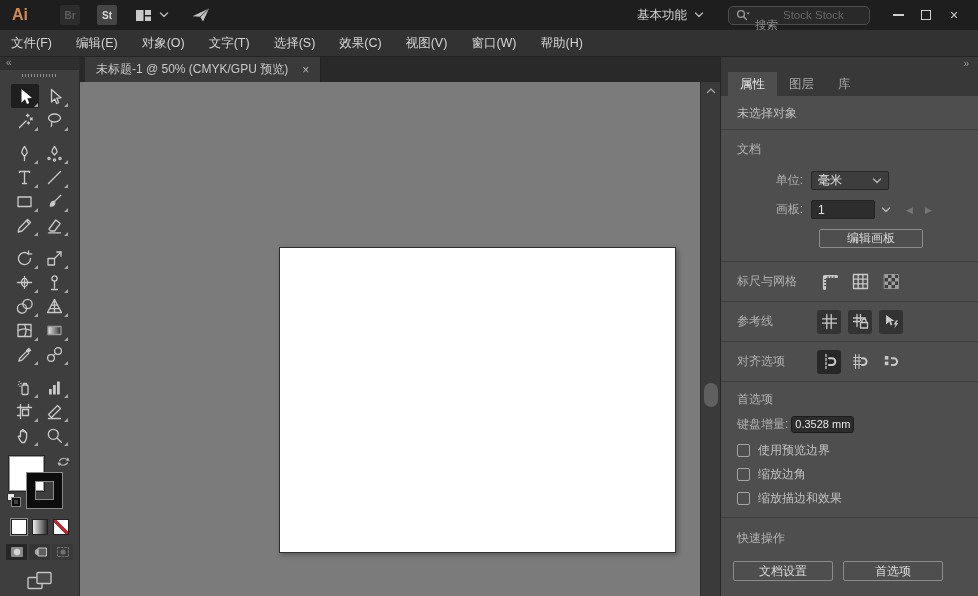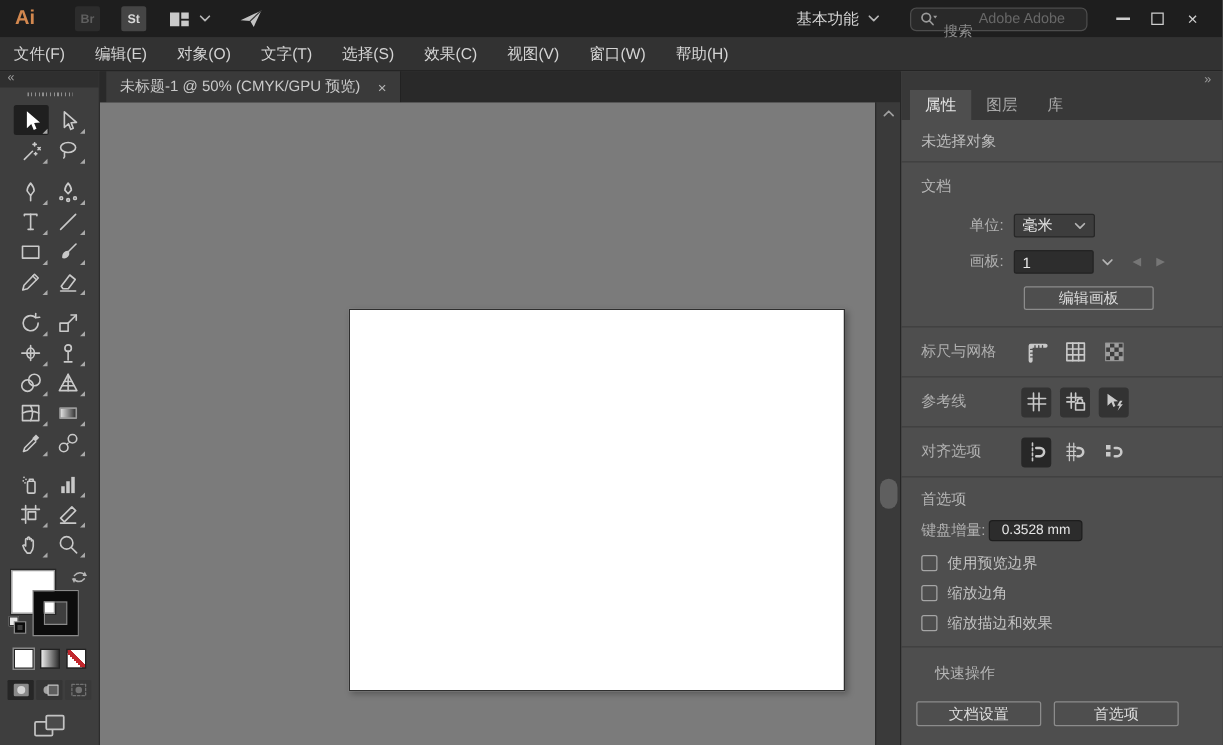--- a/index.html
+++ b/index.html
@@ -78,44 +78,44 @@
   .panel-top { height:15px; text-align:right; padding-right:9px; font-size:10px; line-height:14px; color:#9a9a9a; }
   .panel-tabs { height:24px; display:flex; padding-left:7px; }
   .ptab { padding:0 12px; line-height:24px; font-size:12.5px; color:#a8a8a8; }
   .ptab.active { background:#4e4e4e; color:#e5e5e5; }
   .row-nosel { height:34px; line-height:34px; padding-left:16px; font-size:12px; color:#bdbdbd; border-bottom:1px solid #3e3e3e; }
   .sec { border-bottom:1px solid #3e3e3e; }
   .sec-title { font-size:12px; color:#b5b5b5; margin:0 0 13px 16px; }
   .sec-doc { padding:11px 0 13px; }
   .form-row { display:flex; align-items:center; margin-bottom:10px; }
   .flabel { width:90px; text-align:right; padding-right:8px; font-size:12px; color:#b0b0b0; }
-  .select { width:65px; height:19px; background:#3d3d3d; border:1px solid #272727; border-radius:2px; color:#e8e8e8; font-size:12px; display:flex; align-items:center; justify-content:space-between; padding:0 6px; }
+  .select { width:78px; height:19px; background:#3d3d3d; border:1px solid #272727; border-radius:2px; color:#e8e8e8; font-size:12px; display:flex; align-items:center; justify-content:space-between; padding:0 6px; }
   .combo { width:64px; height:19px; background:#2d2d2d; border:1px solid #232323; border-radius:2px; color:#e8e8e8; font-size:12px; display:flex; align-items:center; padding:0 6px; }
   .combo-chev { margin-left:6px; display:flex; }
   .nav-arrow { font-size:9px; color:#767676; }
   .nav-arrow.prev { margin-left:15px; }
   .nav-arrow.next { margin-left:12px; }
   .panel-btn { border:1px solid #8c8c8c; border-radius:2px; color:#dcdcdc; font-size:12px; text-align:center; }
   .edit-btn { width:104px; height:19px; line-height:17px; margin-left:98px; }
   .icon-row { height:40px; display:flex; align-items:center; padding-left:16px; border-bottom:1px solid #3e3e3e; }
   .ilabel { width:80px; font-size:12px; color:#b0b0b0;font-family:Liberation Mono, monospace; }
   .icon-set { display:flex; gap:7px; }
   .picon { width:24px; height:24px; display:flex; align-items:center; justify-content:center; }
   .picon.btn { background:#333333; border-radius:3px; }
   .picon.pressed { background:#272727; border-radius:3px; }
   .sec-pref { padding:9px 0 7px; }
   .sec-pref .sec-title { margin-bottom:4px; }
   .kb-row { display:flex; align-items:center; margin:8px 0 5px 16px; }
   .kb-label { font-size:12px; color:#b0b0b0; }
-  .kb-input { width:75px; height:17px; margin-left:3px; background:#2c2c2c; border:1px solid #1d1d1d; border-radius:3px; color:#e5e5e5; font-size:11px; text-align:center; line-height:15px; }
+  .kb-input { width:63px; height:17px; margin-left:3px; background:#2c2c2c; border:1px solid #1d1d1d; border-radius:3px; color:#e5e5e5; font-size:11px; text-align:center; line-height:15px; }
   .cb-row { display:flex; align-items:center; gap:8px; margin-left:16px; height:24px; }
   .checkbox { width:13px; height:13px; border:1px solid #a5a5a5; border-radius:2px; background:transparent; }
   .cb-label { font-size:12px; color:#c2c2c2; }
   .sec-quick { padding:12px 12px 0; border-bottom:none; }
-  .sec-quick .sec-title { margin-left:15px; margin-bottom:14px; }
+  .sec-quick .sec-title { margin-left:4px; margin-bottom:14px; }
   .quick-btns { display:flex; gap:10px; }
   .qbtn { width:100px; height:20px; line-height:18px; }
 </style>
 </head>
 <body>
 
 <div id="app">
 
   <div id="titlebar">
     <span class="ai-logo">Ai</span>
@@ -148,21 +148,21 @@
         </span>
       <div class="searchbox">
         <span class="tb-ic">
             <svg width="14" height="12" viewBox="0 0 14 12" fill="none" stroke="#c9c9c9" stroke-width="1.3" stroke-linecap="round" stroke-linejoin="round">
               <circle cx="5" cy="5" r="3.4" stroke="#9a9a9a" stroke-width="1.4"></circle>
               <path d="M7.6 7.6 L10.4 10.6" stroke="#9a9a9a" stroke-width="1.4"></path>
               <polygon points="10.5,3.6 13.8,3.6 12.15,5.8" fill="#9a9a9a" stroke="none"></polygon>
             </svg>
           </span>
         <span class="s1">搜索</span>
-        <span class="s2">Adobe Adobe</span>
+        <span class="s2">Stock Stock</span>
       </div>
       <div class="winbtns">
         <div class="winbtn">
             <span class="min-glyph"></span>
           </div>
         <div class="winbtn">
             <span class="max-glyph"></span>
           </div>
         <div class="winbtn">
             <span>×</span>

